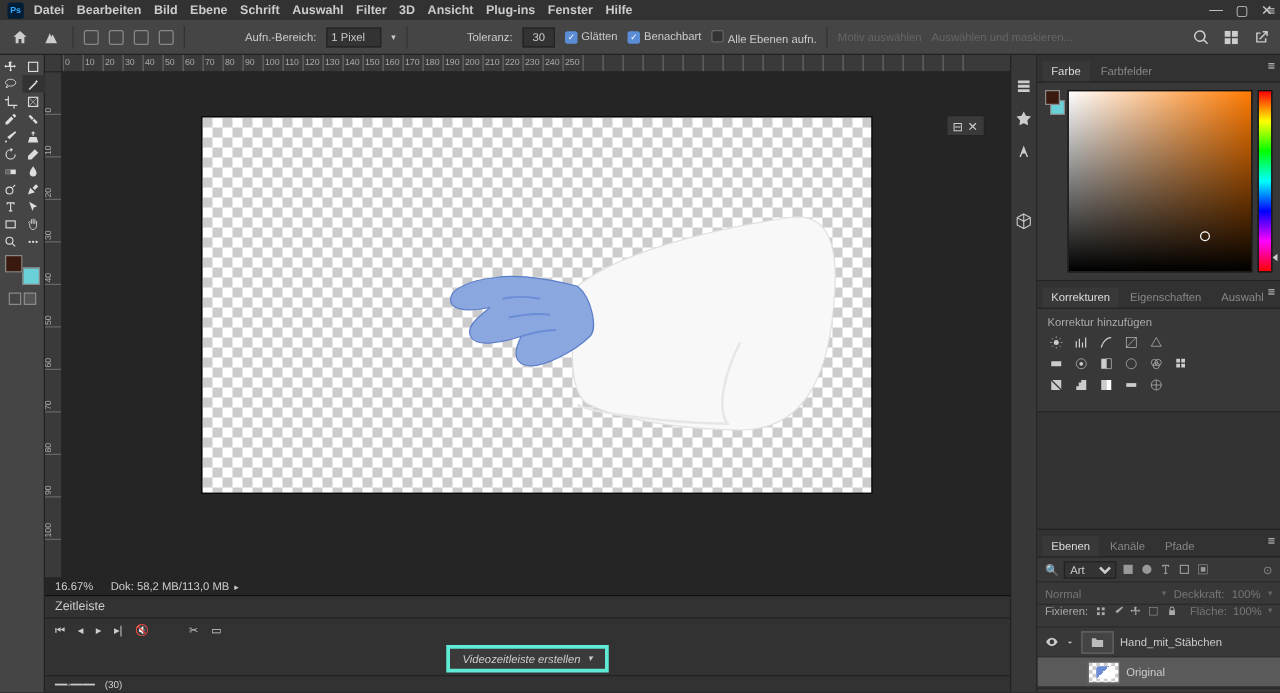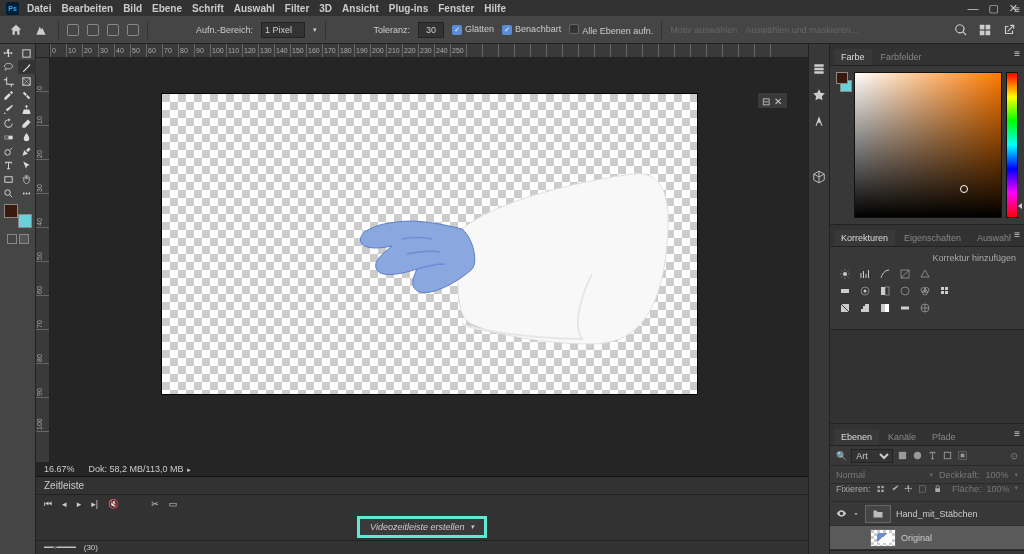--- a/index.html
+++ b/index.html
@@ -87,21 +87,21 @@
 .color-swatch { width: 14px; position: relative; }
 .color-swatch .sw { width: 12px; height: 12px; border: 1px solid #888; position: absolute; }
 .color-swatch .sfg { background: #3a1a0f; top: 0; left: 0; z-index: 2; }
 .color-swatch .sbg { background: #6ad1d8; top: 8px; left: 4px; }
 .color-field { flex: 1; position: relative; background: linear-gradient(to bottom, rgba(0,0,0,0), #000), linear-gradient(to right, #fff, #ff7a00); border: 1px solid #111; }
 .color-field .picker-ring { position: absolute; width: 8px; height: 8px; border: 1px solid #fff; border-radius: 50%; left: 72%; top: 78%; }
 .hue-strip { width: 12px; background: linear-gradient(to bottom, #f00, #ff0, #0f0, #0ff, #00f, #f0f, #f00); border: 1px solid #111; position: relative; }
 .hue-strip .hue-arrow { position: absolute; right: -5px; bottom: 8px; width: 0; height: 0; border-top: 3px solid transparent; border-bottom: 3px solid transparent; border-right: 4px solid #ccc; }
 
 .adjust-body { padding: 6px 8px 10px; font-size: 9px; }
-.adjust-label { color: #aaa; margin-bottom: 5px; text-align: right; }
+.adjust-label { color: #aaa; margin-bottom: 5px; }
 .adjust-row { display: flex; gap: 6px; margin-bottom: 5px; }
 .adj-icon { width: 14px; height: 12px; fill: #ccc; cursor: pointer; }
 
 .layers-panel { flex: 1; display: flex; flex-direction: column; }
 .layers-body { flex: 1; display: flex; flex-direction: column; font-size: 9px; }
 .layer-filter { height: 20px; display: flex; align-items: center; padding: 0 6px; gap: 4px; border-bottom: 1px solid #2a2a2a; }
 .layer-filter select { background: #333; border: 1px solid #222; color: #ccc; font-size: 9px; height: 14px; width: 42px; }
 .layer-filter .flticon { width: 11px; height: 11px; fill: #999; cursor: pointer; }
 .layer-blend { height: 18px; display: flex; align-items: center; padding: 0 6px; gap: 6px; color: #777; border-bottom: 1px solid #2a2a2a; }
 .layer-blend .bl-sel { flex: 1; }

